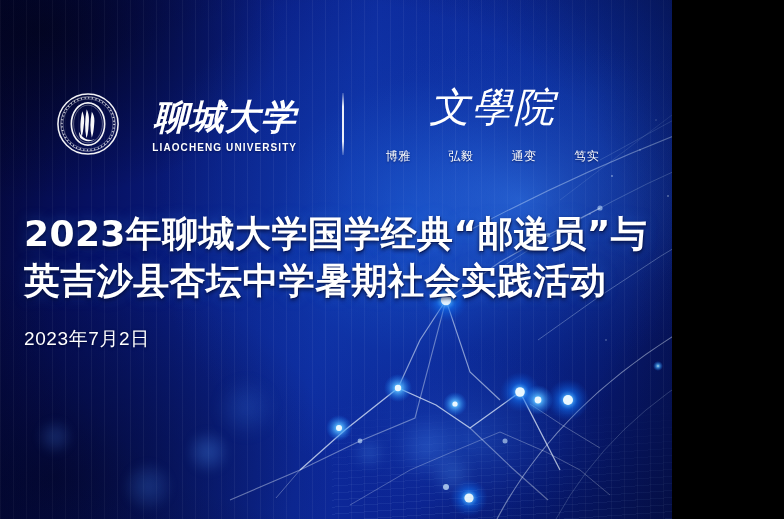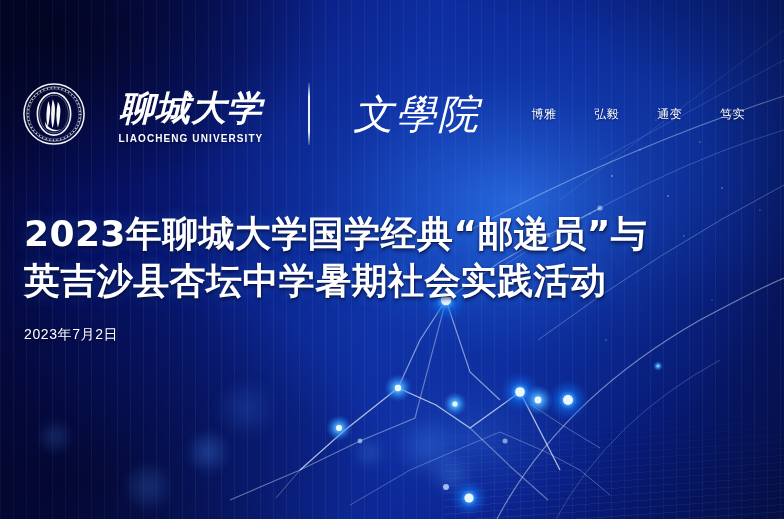--- a/index.html
+++ b/index.html
@@ -6,21 +6,21 @@
     margin: 0;
     padding: 0;
     background: #000;
   }
   body {
     font-family: "Liberation Sans", sans-serif;
   }
 
   .poster {
     position: relative;
-    width: 784px;
+    width: 672px;
     height: 519px;
     overflow: hidden;
     background: #0a1a6e;
   }
 
   
   .bg-base {
     position: absolute;
     inset: 0;
     background:
@@ -118,21 +118,21 @@
   }
   .divider {
     width: 2px;
     height: 62px;
     background: linear-gradient(to bottom, rgba(255,255,255,0.15), rgba(255,255,255,0.92) 22%, rgba(255,255,255,0.92) 78%, rgba(255,255,255,0.15));
     margin: 0 12px;
     flex: 0 0 auto;
   }
   .school-block {
     display: flex;
-    flex-direction: row;
+    flex-direction: column;
     align-items: center;
     gap: 16px;
   }
   .school-cn {
     height: 50px;
   }
   .motto {
     font-size: 12px;
     color: #ffffff;
     letter-spacing: 0.5px;
@@ -158,21 +158,21 @@
     color: #ffffff;
     letter-spacing: 0.4px;
     white-space: nowrap;
     text-shadow:
       0 2px 4px rgba(2,8,48,0.85),
       0 0 14px rgba(60,140,255,0.35),
       1px 1px 0 rgba(5,20,90,0.55);
   }
   .subtitle {
     margin-top: 22px;
-    font-size: 14px;
+    font-size: 19px;
     color: #ffffff;
     letter-spacing: 0.6px;
     text-shadow: 0 1px 3px rgba(2,8,48,0.8);
   }
 </style>
 </head>
 <body>
 
 <div class="poster">
 

